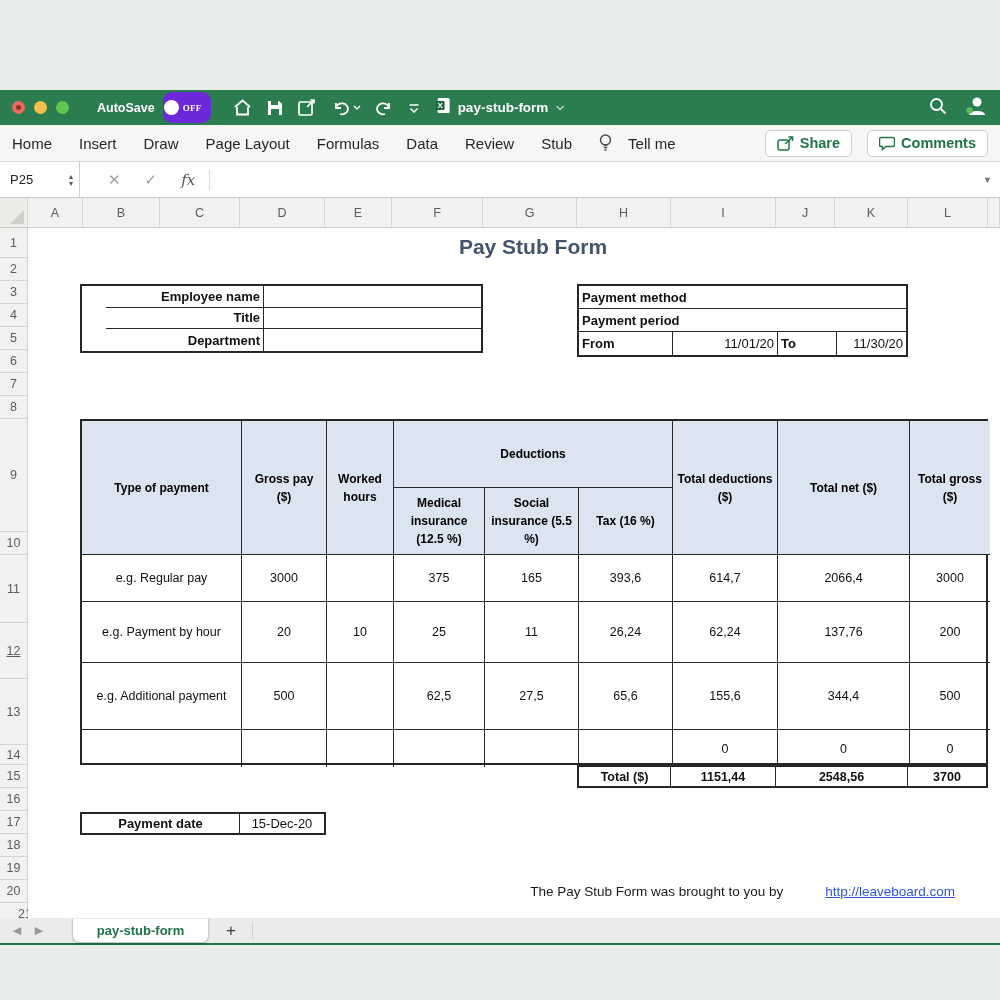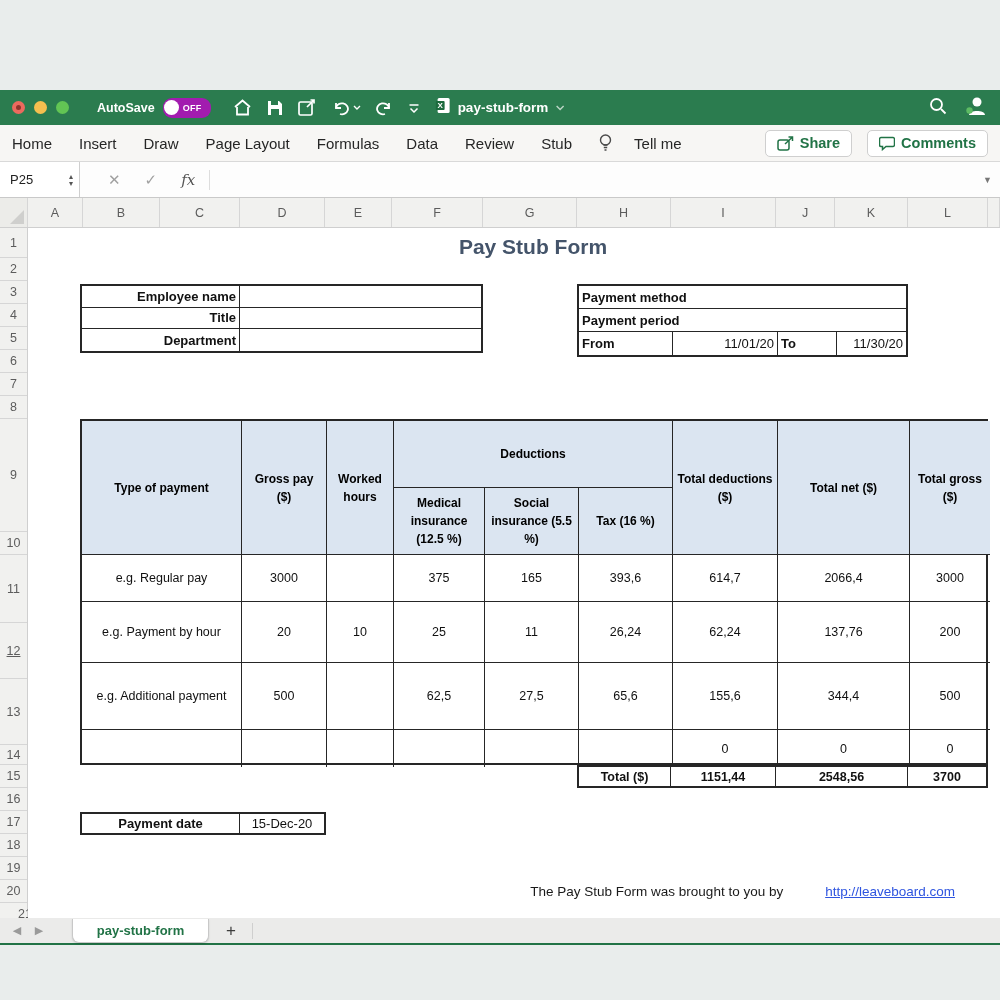--- a/index.html
+++ b/index.html
@@ -12,34 +12,34 @@
 
   
   .titlebar { position:relative; height:35px; background:#2b7c4f; display:flex; align-items:center; }
   .traffic { display:flex; gap:9px; margin-left:12px; }
   .tl { width:13px; height:13px; border-radius:50%; position:relative; }
   .tl.red { background:#ec6a5e; }
   .tl.red::after { content:""; position:absolute; left:4px; top:4px; width:5px; height:5px; border-radius:50%; background:#90332b; }
   .tl.yellow { background:#f5bf4f; }
   .tl.green { background:#62c554; }
   .autosave-label { color:#fff; font-size:12.5px; font-weight:600; margin-left:28px; }
-  .toggle { margin-left:8px; width:48px; height:20px; border-radius:9px; background:#a21caf; position:relative; display:flex; align-items:center; }
+  .toggle { margin-left:8px; width:48px; height:31px; border-radius:9px; background:#6d28d9; position:relative; display:flex; align-items:center;font-family:Liberation Serif, serif; }
   .toggle .knob { width:15px; height:15px; border-radius:50%; background:#fff; margin-left:1px; }
   .toggle .state { color:#fff; font-size:9px; font-weight:700; margin-left:4px; letter-spacing:.3px; }
   .tb-icons { display:flex; align-items:center; gap:15px; margin-left:22px; }
   .tb-icons svg { display:block; }
   .doc-group { position:absolute; left:50%; transform:translateX(-50%); display:flex; align-items:center; gap:7px; }
   .doc-title { color:#fff; font-size:13.5px; font-weight:600; }
   .tb-right { position:absolute; right:14px; display:flex; align-items:center; gap:18px; }
 
   
   .ribbon { position:relative; height:37px; background:#f7f6f4; border-bottom:1px solid #d9d9d9; display:flex; align-items:center; }
   .rtabs { display:flex; align-items:center; gap:27px; margin-left:12px; }
   .rtab { font-size:15px; color:#262626; font-weight:500; cursor:default; }
-  .tellme { display:flex; align-items:center; gap:22px; margin-left:27px; }
+  .tellme { display:flex; align-items:center; gap:16px; margin-left:27px; }
   .tellme span { font-size:15px; color:#262626; font-weight:500; }
   .ribbon-right { position:absolute; right:12px; display:flex; gap:15px; }
   .pill-btn { display:flex; align-items:center; gap:6px; height:27px; padding:0 11px; background:#fff; border:1px solid #cfcfcf; border-radius:5px; color:#217346; font-size:14.5px; font-weight:600; }
 
   
   .fbar { height:36px; background:#fdfdfd; border-bottom:1px solid #c9c9c9; display:flex; align-items:center; position:relative; }
   .namebox { width:80px; height:100%; background:#fff; border-right:1px solid #cfcfcf; display:flex; align-items:center; position:relative; }
   .namebox .ref { font-size:13px; color:#222; margin-left:10px; }
   .spinner { position:absolute; right:6px; display:flex; flex-direction:column; line-height:7px; font-size:8px; color:#555; }
   .fbtn { font-size:15px; color:#a0a0a0; }
@@ -62,21 +62,21 @@
   
   .sheet-title { left:355px; top:7px; width:300px; text-align:center; font-size:21px; font-weight:700; color:#44546a; }
   .bx { border:2px solid #262626; }
   .cell { display:flex; align-items:center; font-size:12.5px; color:#111; overflow:hidden; }
   .b-r { border-right:1.5px solid #262626; }
   .b-b { border-bottom:1.5px solid #262626; }
   .bold { font-weight:700; }
   .ctr { justify-content:center; text-align:center; }
   .rt { justify-content:flex-end; text-align:right; }
 
-  .emp-box { left:52px; top:56px; width:403px; height:69px; display:grid; grid-template-columns:158px 1fr; grid-template-rows:1fr 1fr 1fr; }
+  .emp-box { left:52px; top:56px; width:403px; height:69px; display:grid; grid-template-columns:158px 1fr; grid-template-rows:1fr 1fr 1fr;padding-left:24px; }
   .emp-box .lbl { font-size:13px; padding-right:3px; }
 
   .pay-box { left:549px; top:56px; width:331px; height:73px; display:grid; grid-template-columns:94px 105px 59px 1fr; grid-template-rows:1fr 1fr 1fr; }
   .pay-box .full { grid-column:1 / 5; }
   .pay-box .cell { font-size:13px; padding:0 3px; }
 
   .main-table { left:52px; top:191px; width:908px; height:346px; display:grid; grid-template-columns:160px 85px 67px 91px 94px 94px 105px 132px 80px; grid-template-rows:67px 67px 47px 61px 67px 37px; }
   .main-table .hc { background:#dbe5f1; font-size:12px; font-weight:700; display:flex; align-items:center; justify-content:center; text-align:center; padding:2px 4px; line-height:1.5; }
   .rsp { grid-row:1 / 3; }
   .th-type { grid-column:1; } .th-gross { grid-column:2; } .th-worked { grid-column:3; }

